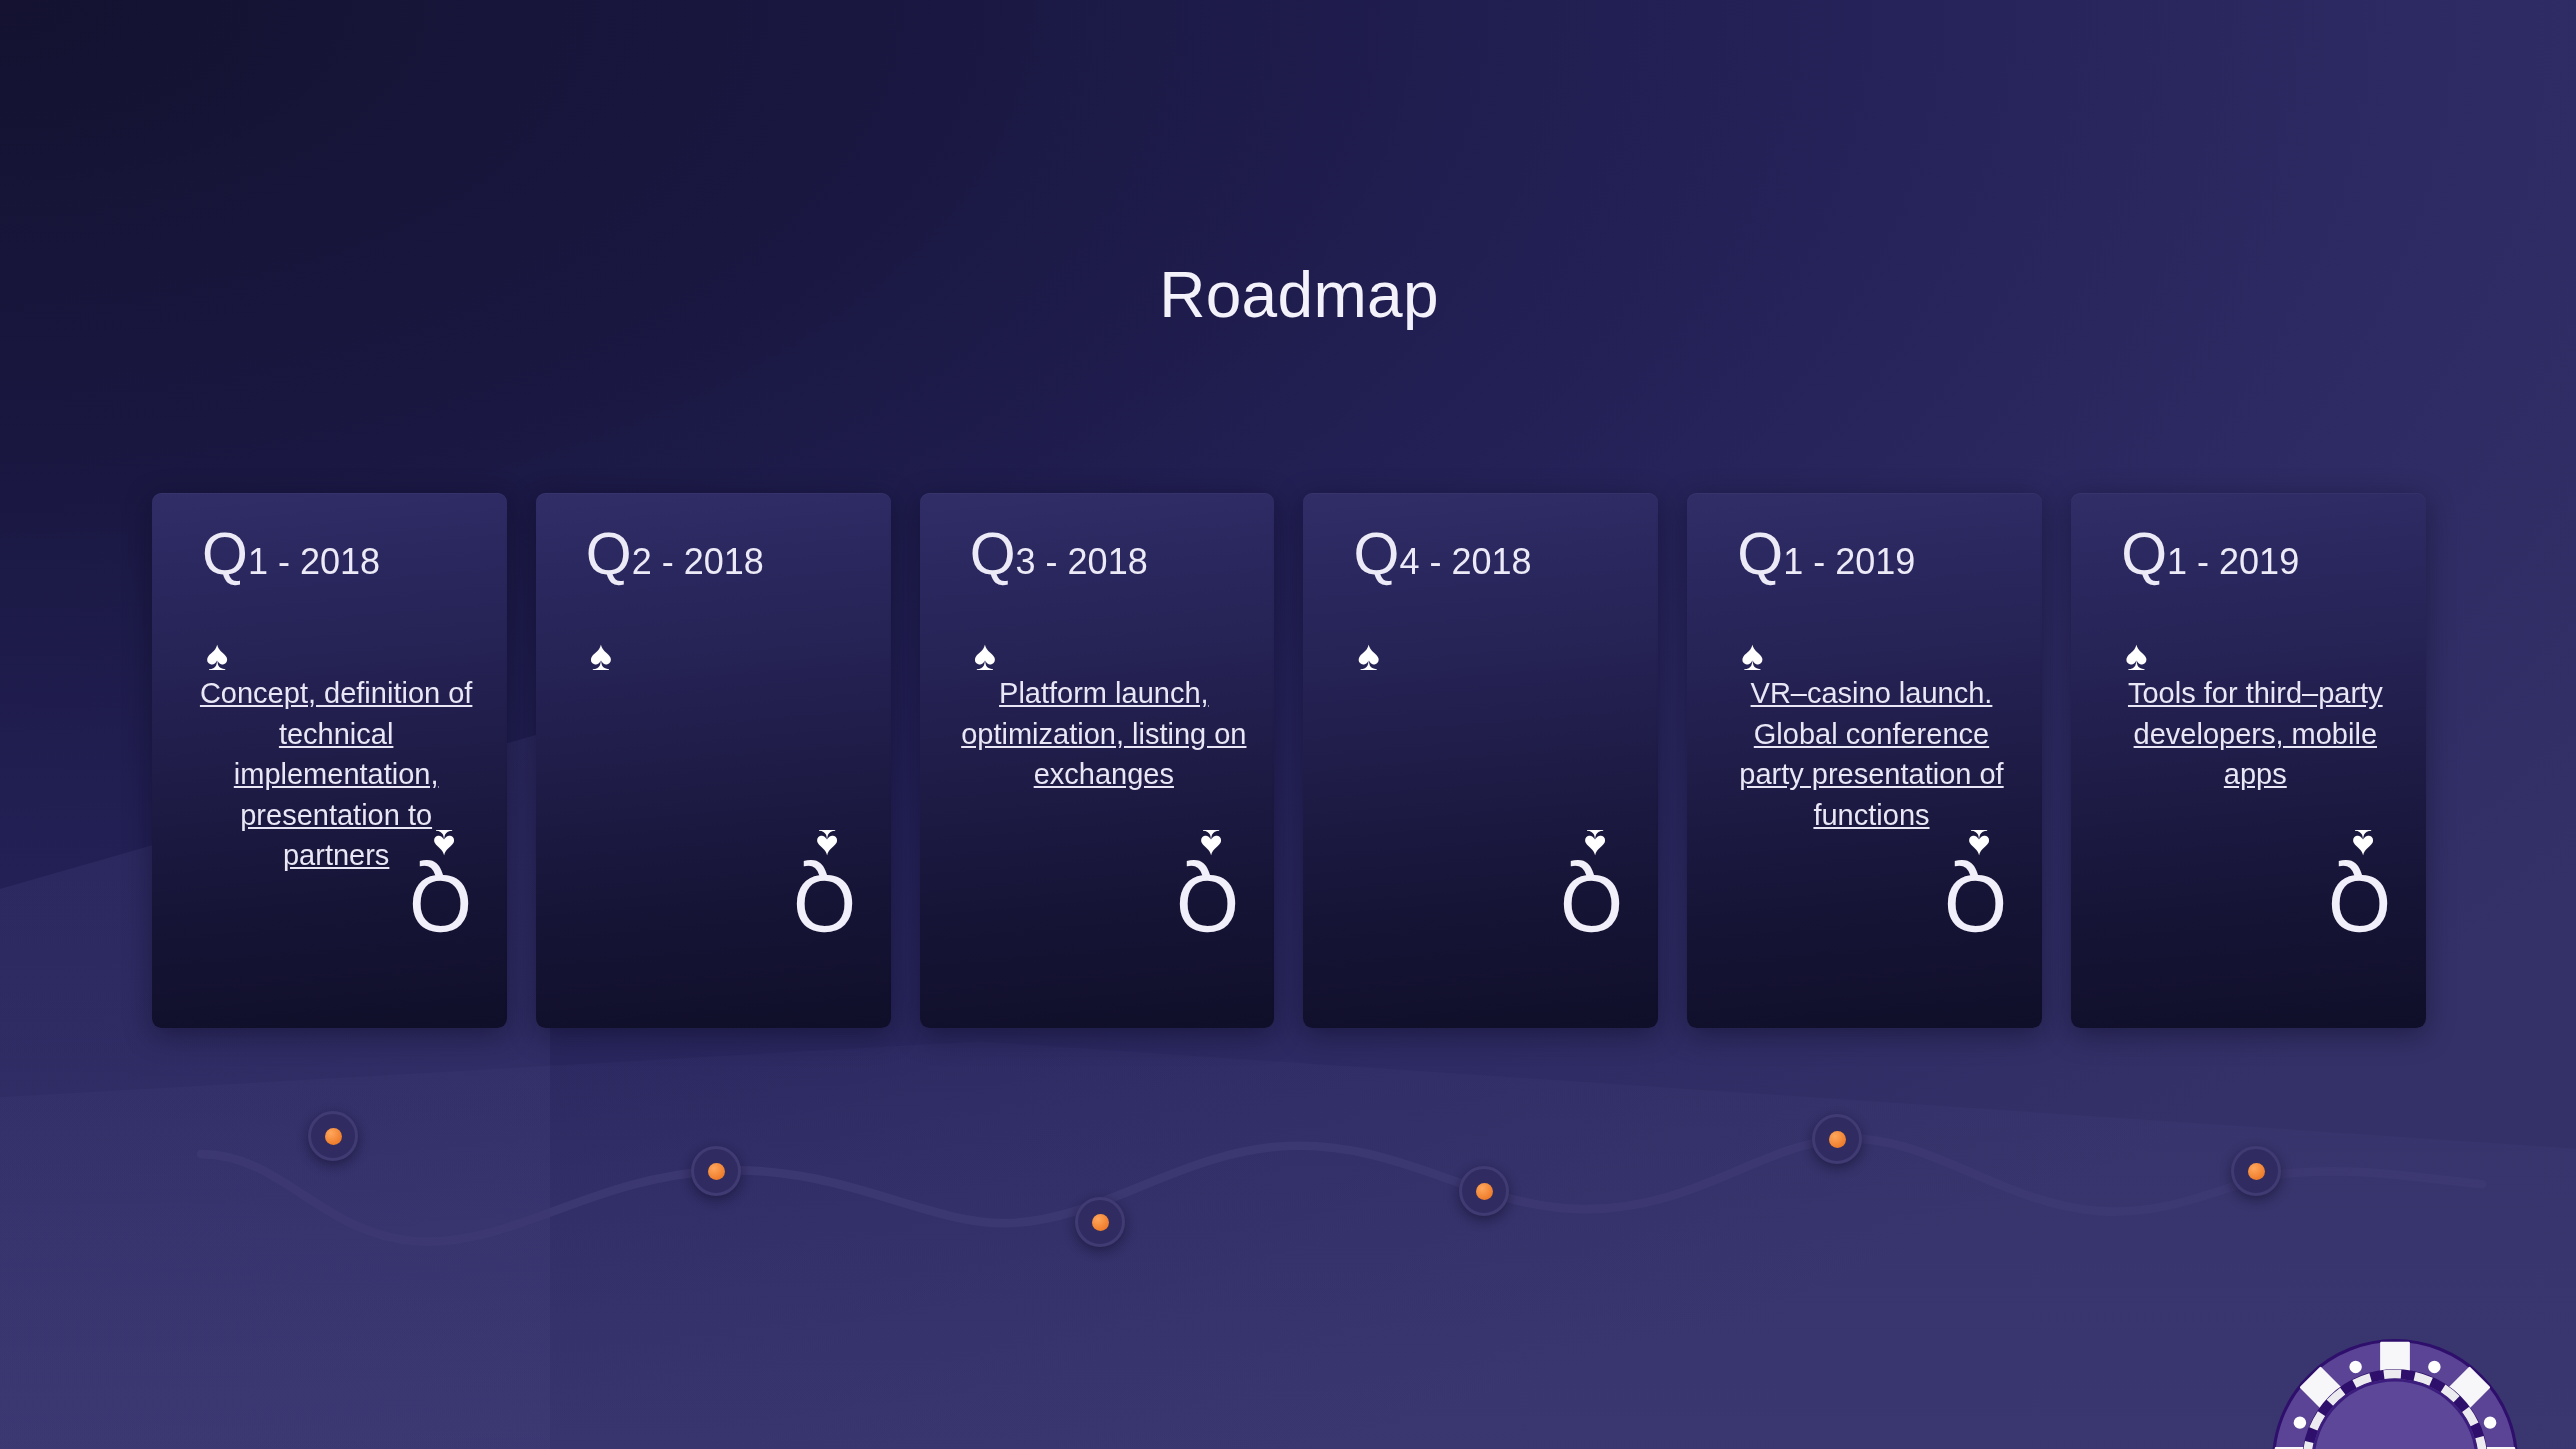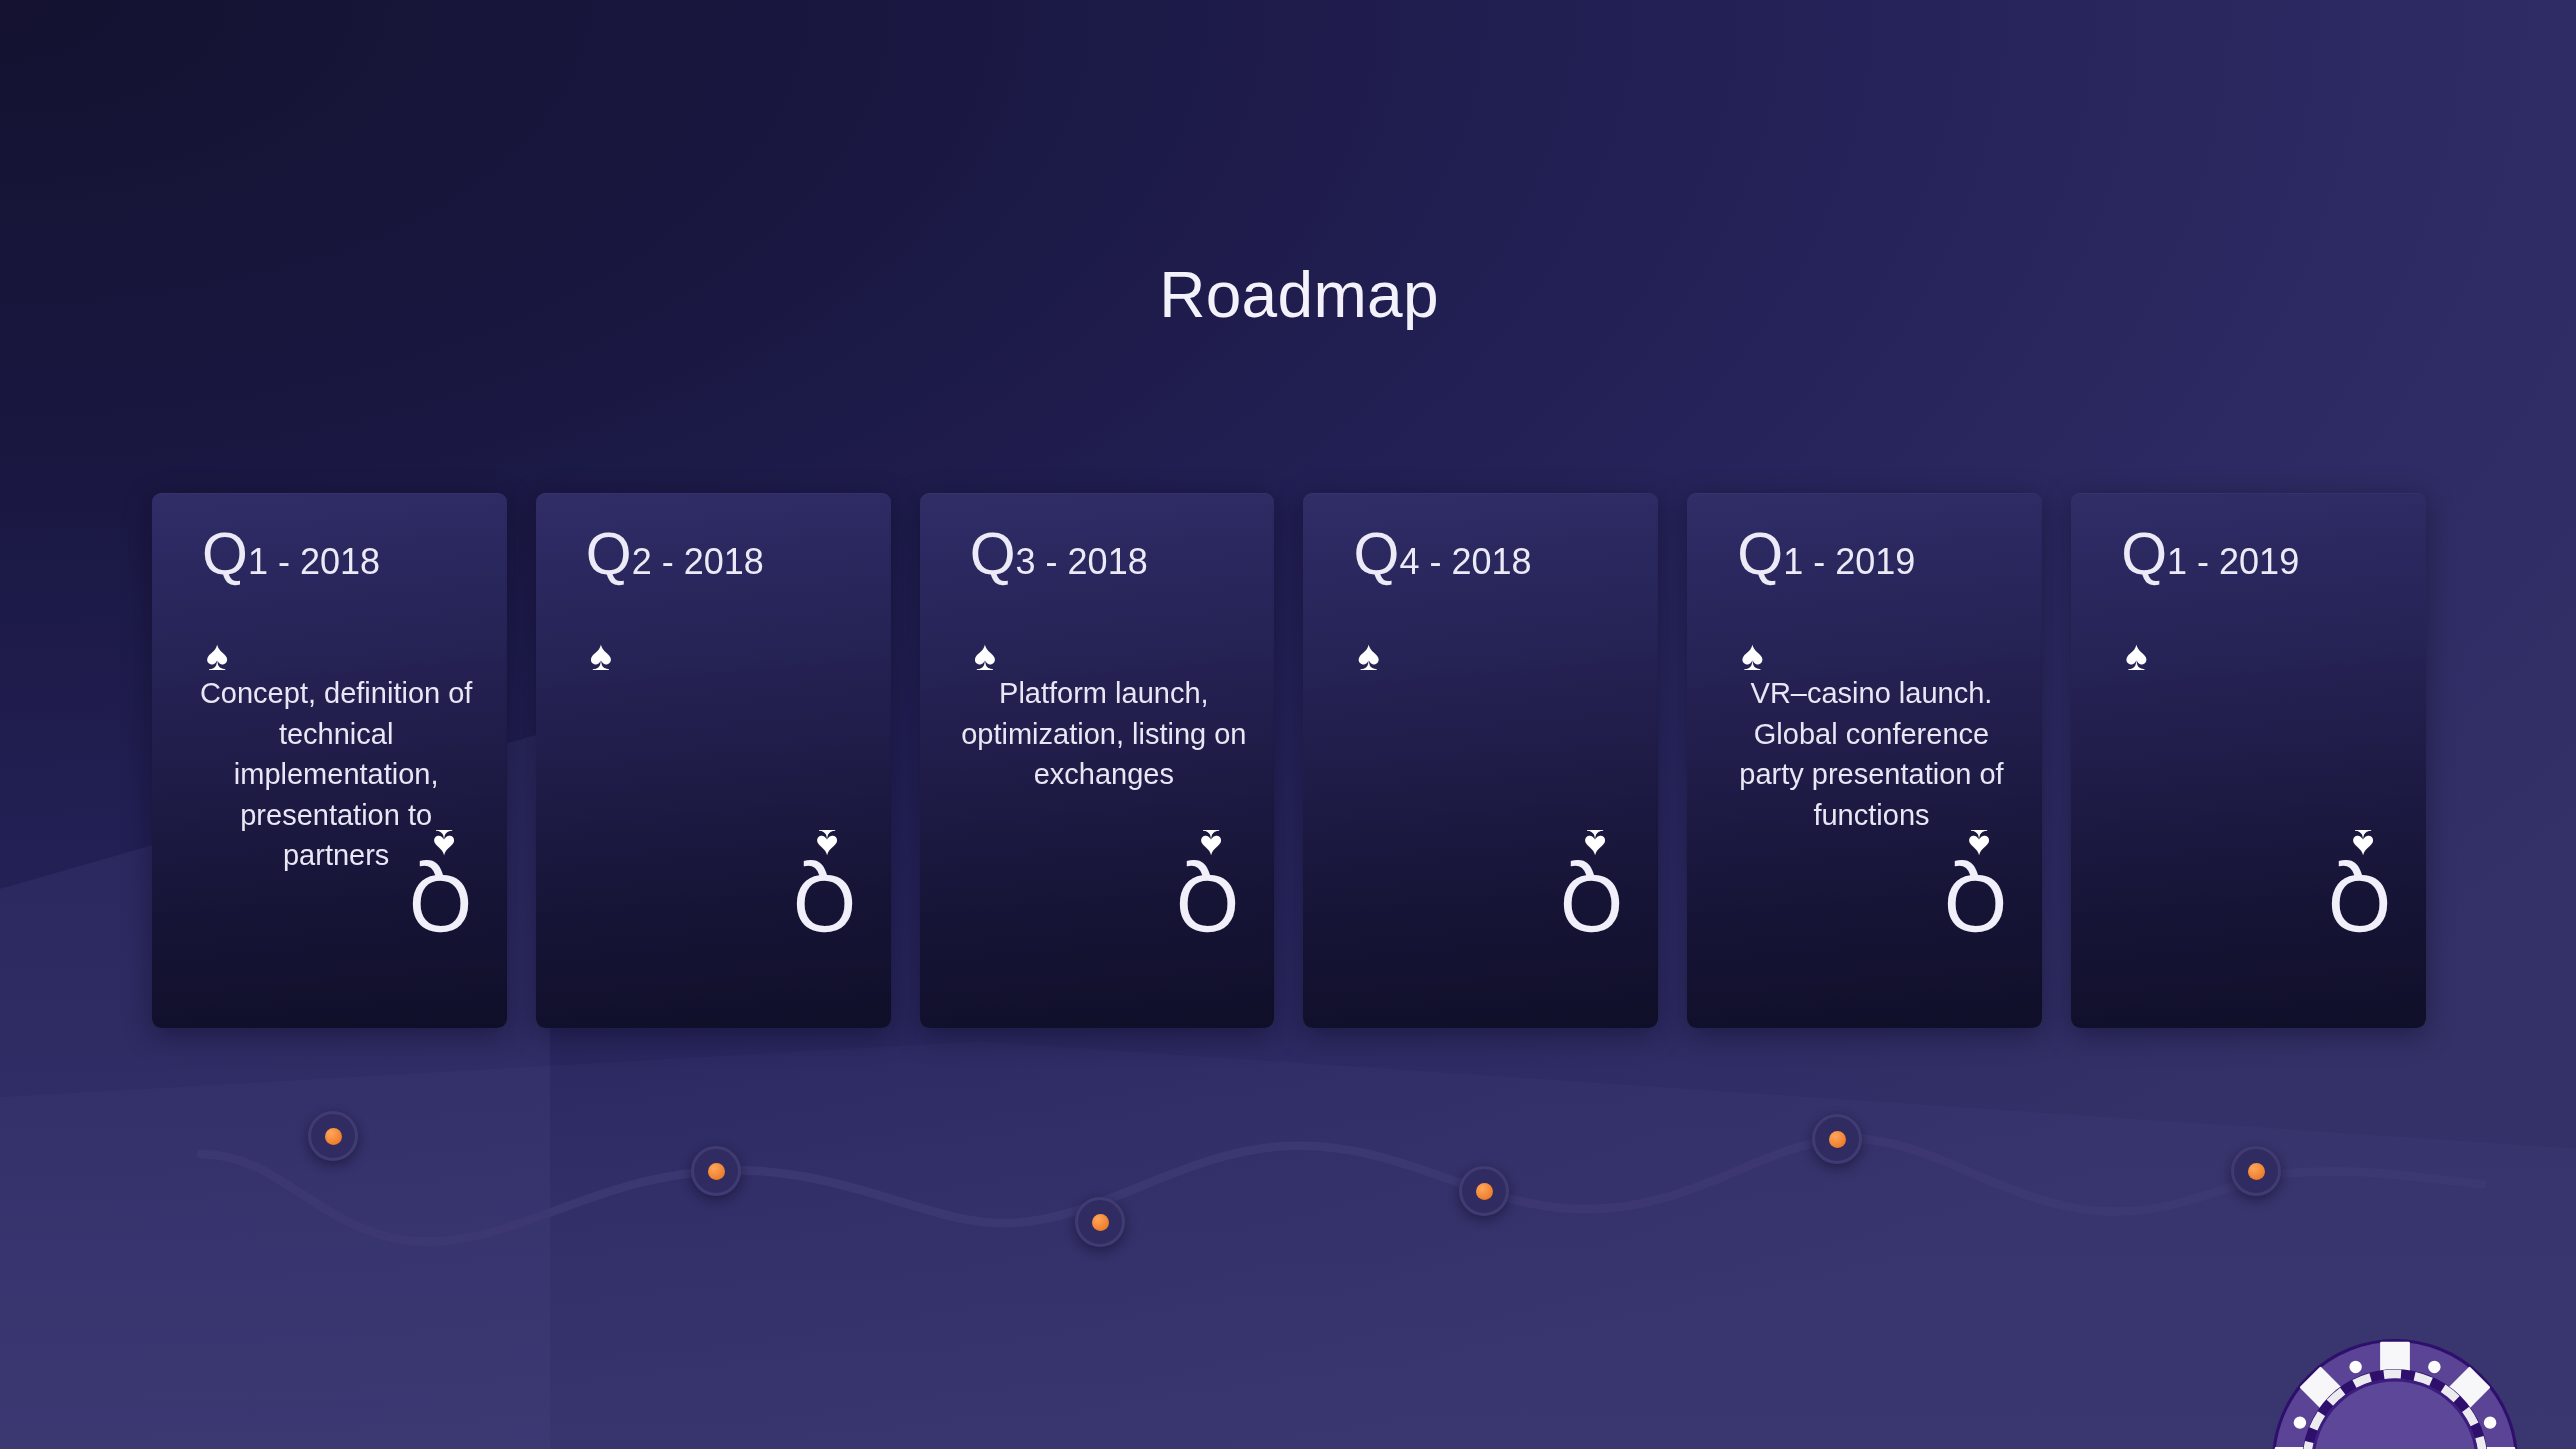--- a/index.html
+++ b/index.html
@@ -64,20 +64,21 @@
     font-size:42px; line-height:1;
     color:#ffffff;
   }
   .card-desc{
     position:absolute; left:39px; right:25.5px; top:180px;
     text-align:center;
     color:#e9e7f5;
     font-size:29px;
     line-height:1.4;
     font-weight:300;
+    text-decoration:underline;
   }
   .spade-br{
     position:absolute; right:52px; bottom:163px;
     font-size:42px; line-height:1;
     color:#ffffff;
     transform:rotate(180deg);
   }
   .q-br{
     position:absolute; right:35px; bottom:85px;
     font-size:81px; line-height:1;
@@ -154,20 +155,21 @@
     <div class="card">
       <div class="card-quarter"><span class="q">Q</span><span class="sub">1</span><span class="sub"> - 2019</span></div>
       <div class="spade-tl">♠</div>
       <div class="card-desc">VR–casino launch. Global conference party presentation of functions</div>
       <div class="spade-br">♠</div>
       <div class="q-br">Q</div>
     </div>
     <div class="card">
       <div class="card-quarter"><span class="q">Q</span><span class="sub">1</span><span class="sub"> - 2019</span></div>
       <div class="spade-tl">♠</div>
+      <div class="card-desc">Tools for third–party developers, mobile apps</div>
       <div class="spade-br">♠</div>
       <div class="q-br">Q</div>
     </div>
   </div>
 
 <div id="timeline">
   <svg width="2576" height="282" viewBox="0 0 3840 420">
     <path d="M 300 140 C 420 140 480 260 620 270 C 760 280 880 175 1067 165
              C 1254 155 1380 245 1500 243
              C 1640 241 1760 135 1920 128

